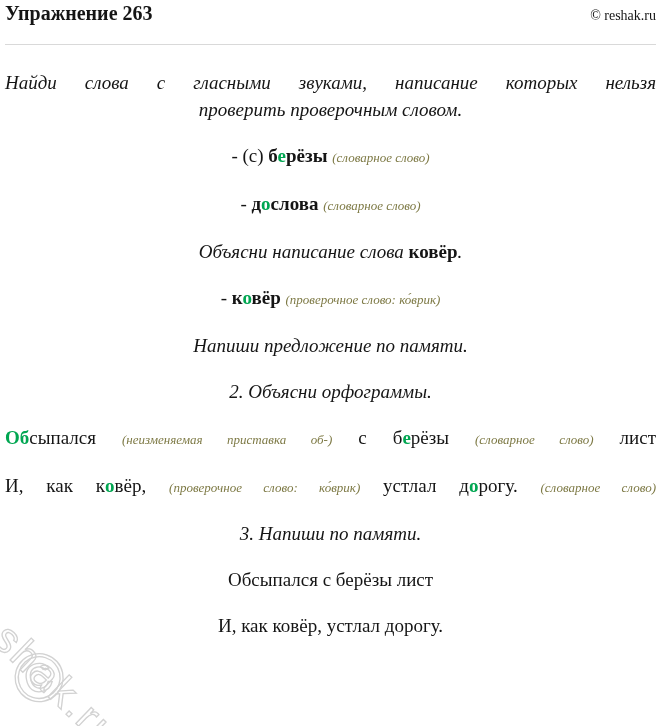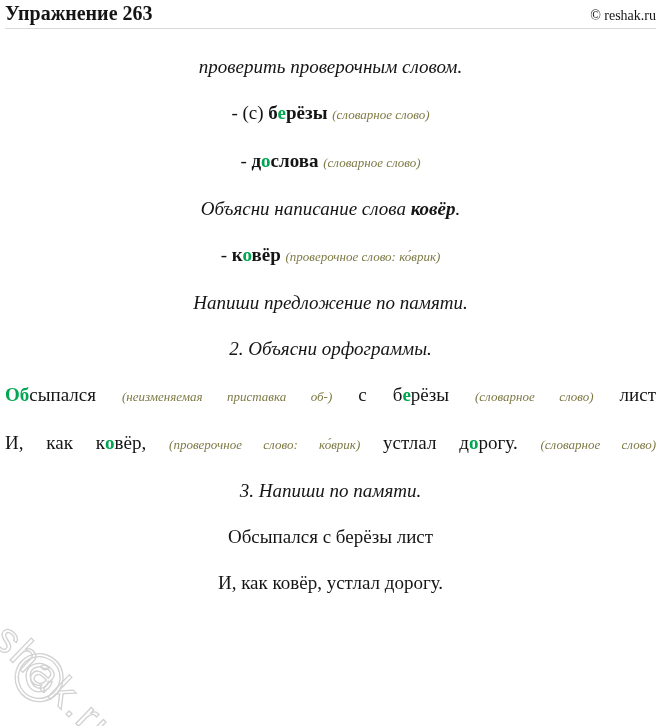--- a/index.html
+++ b/index.html
@@ -44,21 +44,21 @@
     position: relative;
     z-index: 1;
     padding: 2px 5px 0 5px;
   }
 
   .header {
     display: flex;
     justify-content: space-between;
     align-items: baseline;
     border-bottom: 1px solid #d9d9d9;
-    padding-bottom: 3px;
+    padding-bottom: 19px;
     margin-bottom: 24px;
   }
   .header .title {
     font-weight: bold;
     font-size: 20px;
   }
   .header .copyright {
     font-size: 14px;
   }
 
@@ -69,38 +69,39 @@
   }
   .line { min-height: 27px; text-align: center; }
   .line.stretch {
     text-align: justify;
     text-align-last: justify;
   }
 
   
   .s-p   { }
   .s-it  { font-style: italic; }
-  .s-bit { font-style: italic; font-weight: bold; }
+  .s-bit { font-weight: bold; }
   .s-b   { font-weight: bold; }
   .s-g   { font-weight: bold; }          
   .s-n   { font-style: italic; font-size: 13px; }  
 </style>
 </head>
 <body>
 
 <div class="watermark-text">reshak.ru</div>
 <div class="watermark-symbol">©</div>
 
 <div class="page">
   <div class="header">
     <span class="title">Упражнение 263</span>
     <span class="copyright">© reshak.ru</span>
   </div>
   <div id="doc-body">
       <div class="para">
+        <div class="line stretch"><span class="s-it">Найди слова с гласными звуками, написание которых нельзя</span></div>
         <div class="line"><span class="s-it">проверить проверочным словом.</span></div>
       </div>
       <div class="para">
         <div class="line"><span class="s-p">- (с) </span><span class="s-b">б</span><span class="s-g" style="color: rgb(0, 166, 81);">е</span><span class="s-b">рёзы</span><span class="s-p"> </span><span class="s-n" style="color: rgb(126, 122, 70);">(словарное слово)</span></div>
       </div>
       <div class="para">
         <div class="line"><span class="s-p">- </span><span class="s-b">д</span><span class="s-g" style="color: rgb(0, 166, 81);">о</span><span class="s-b">слова</span><span class="s-p"> </span><span class="s-n" style="color: rgb(126, 122, 70);">(словарное слово)</span></div>
       </div>
       <div class="para">
         <div class="line"><span class="s-it">Объясни написание слова </span><span class="s-bit">ковёр</span><span class="s-it">.</span></div>

